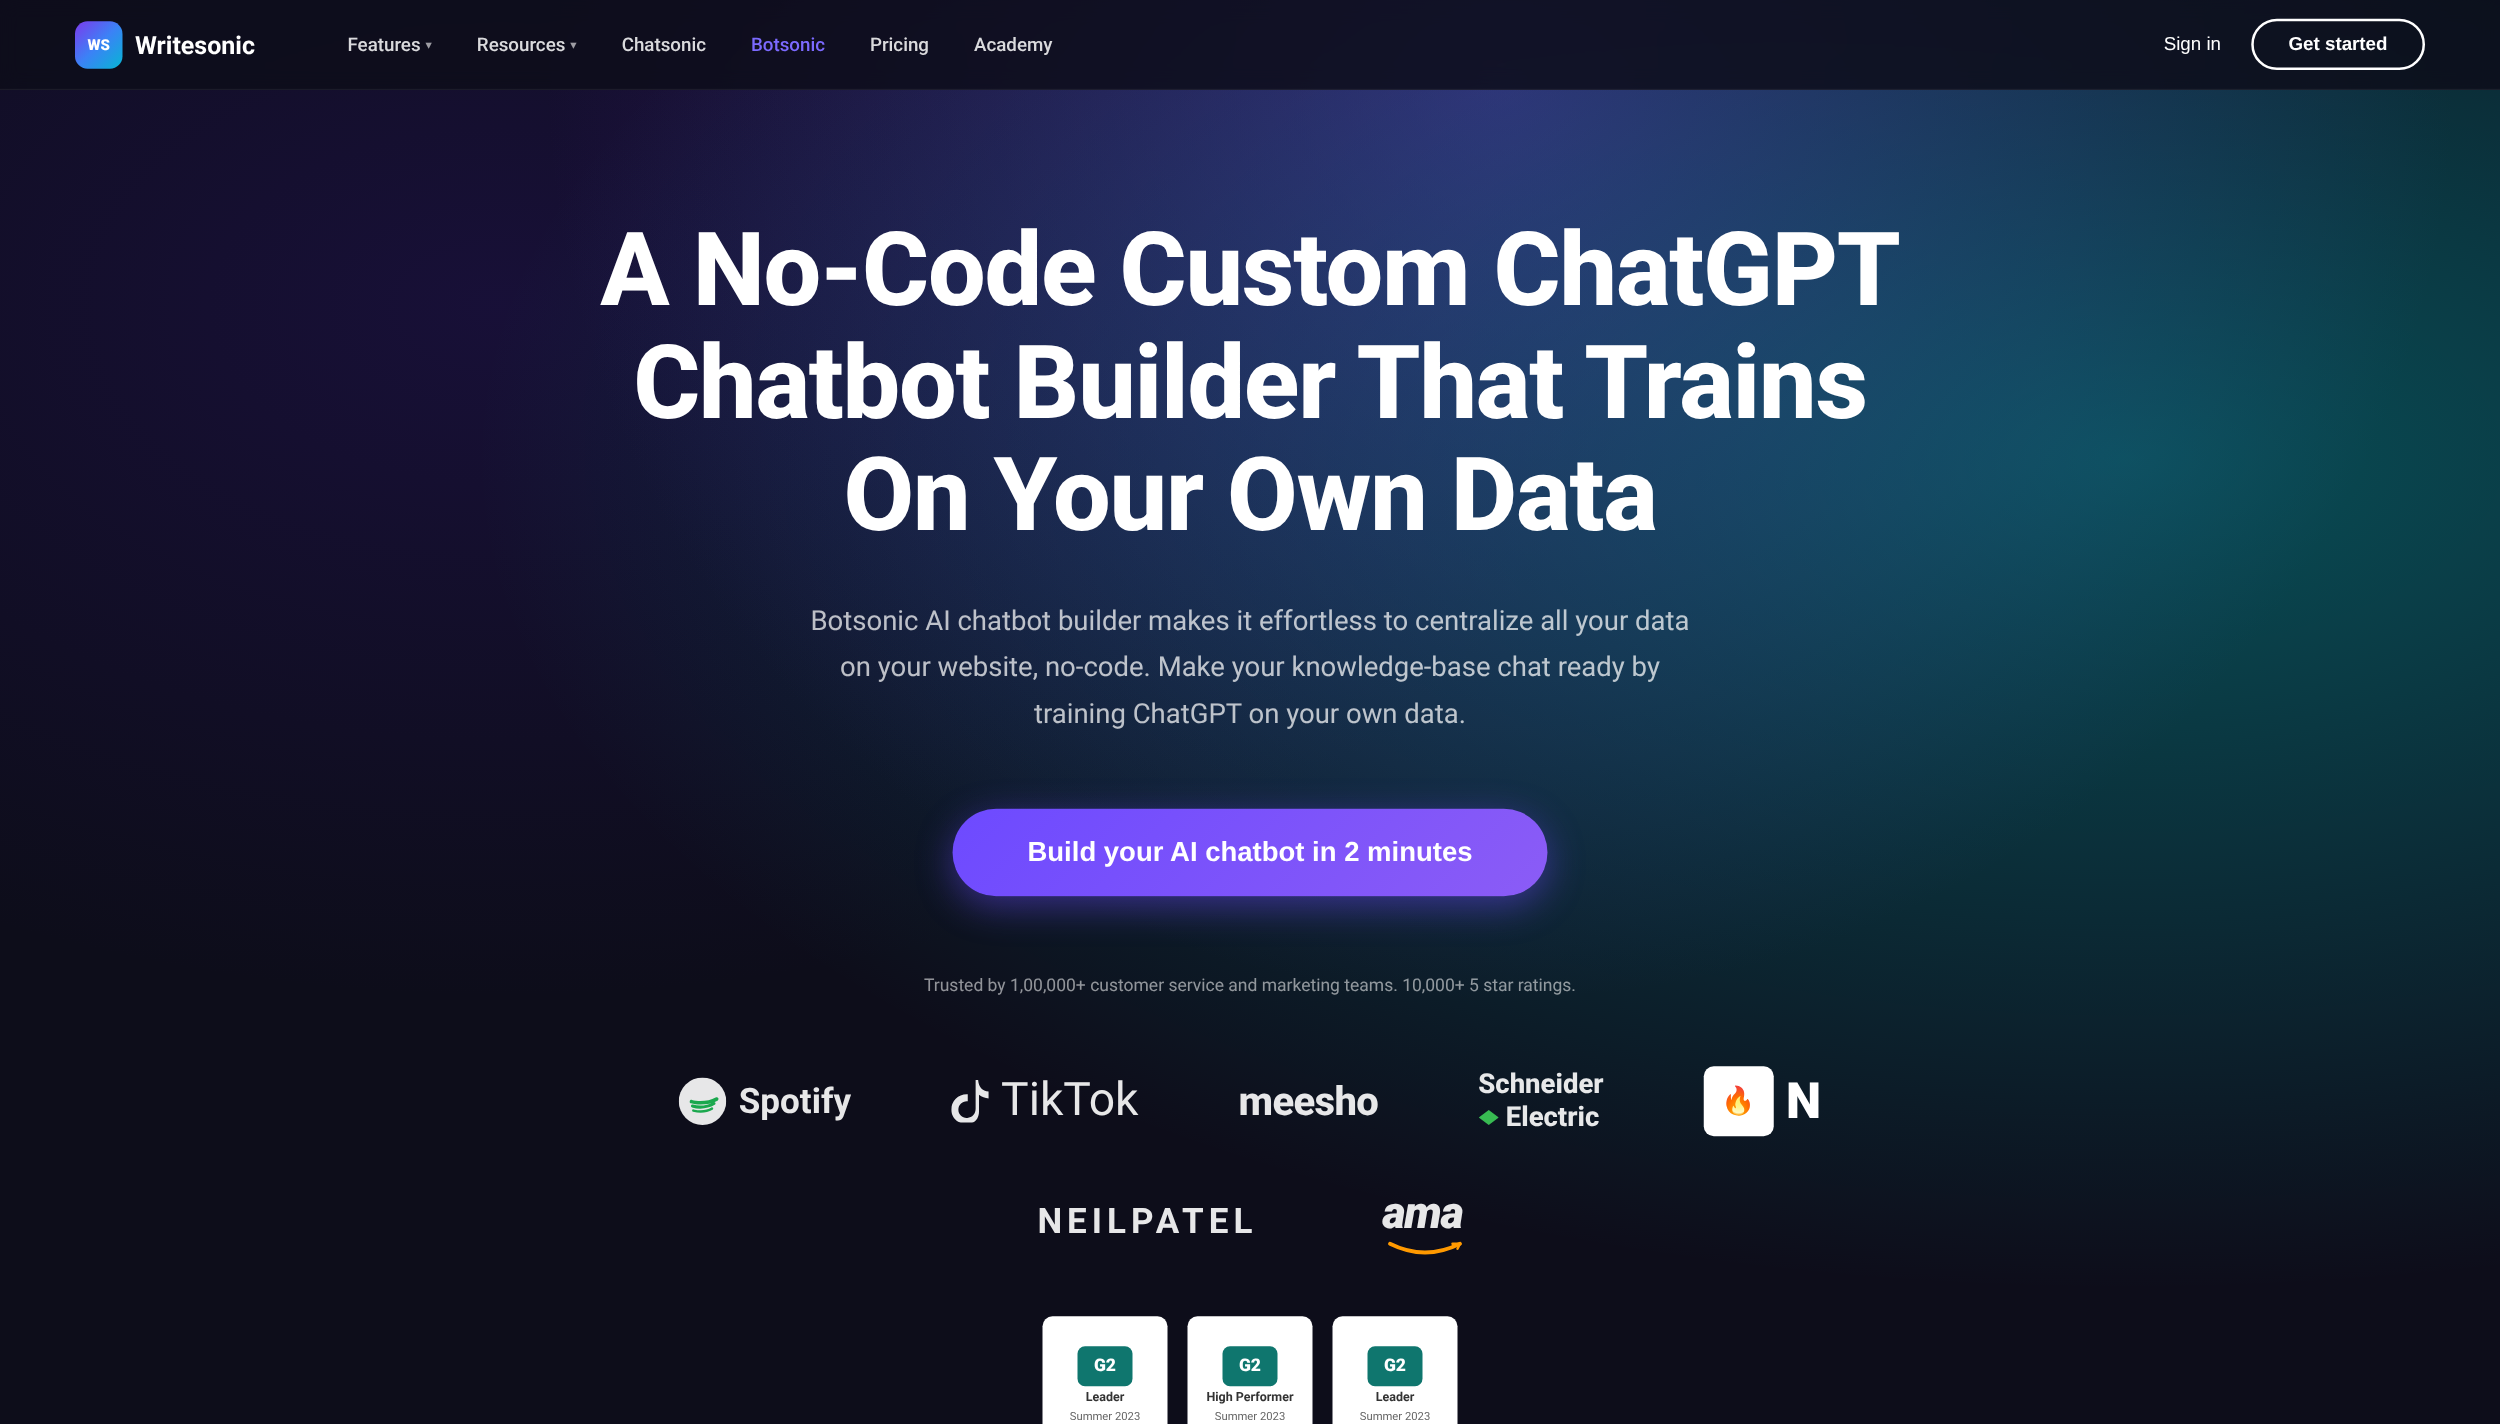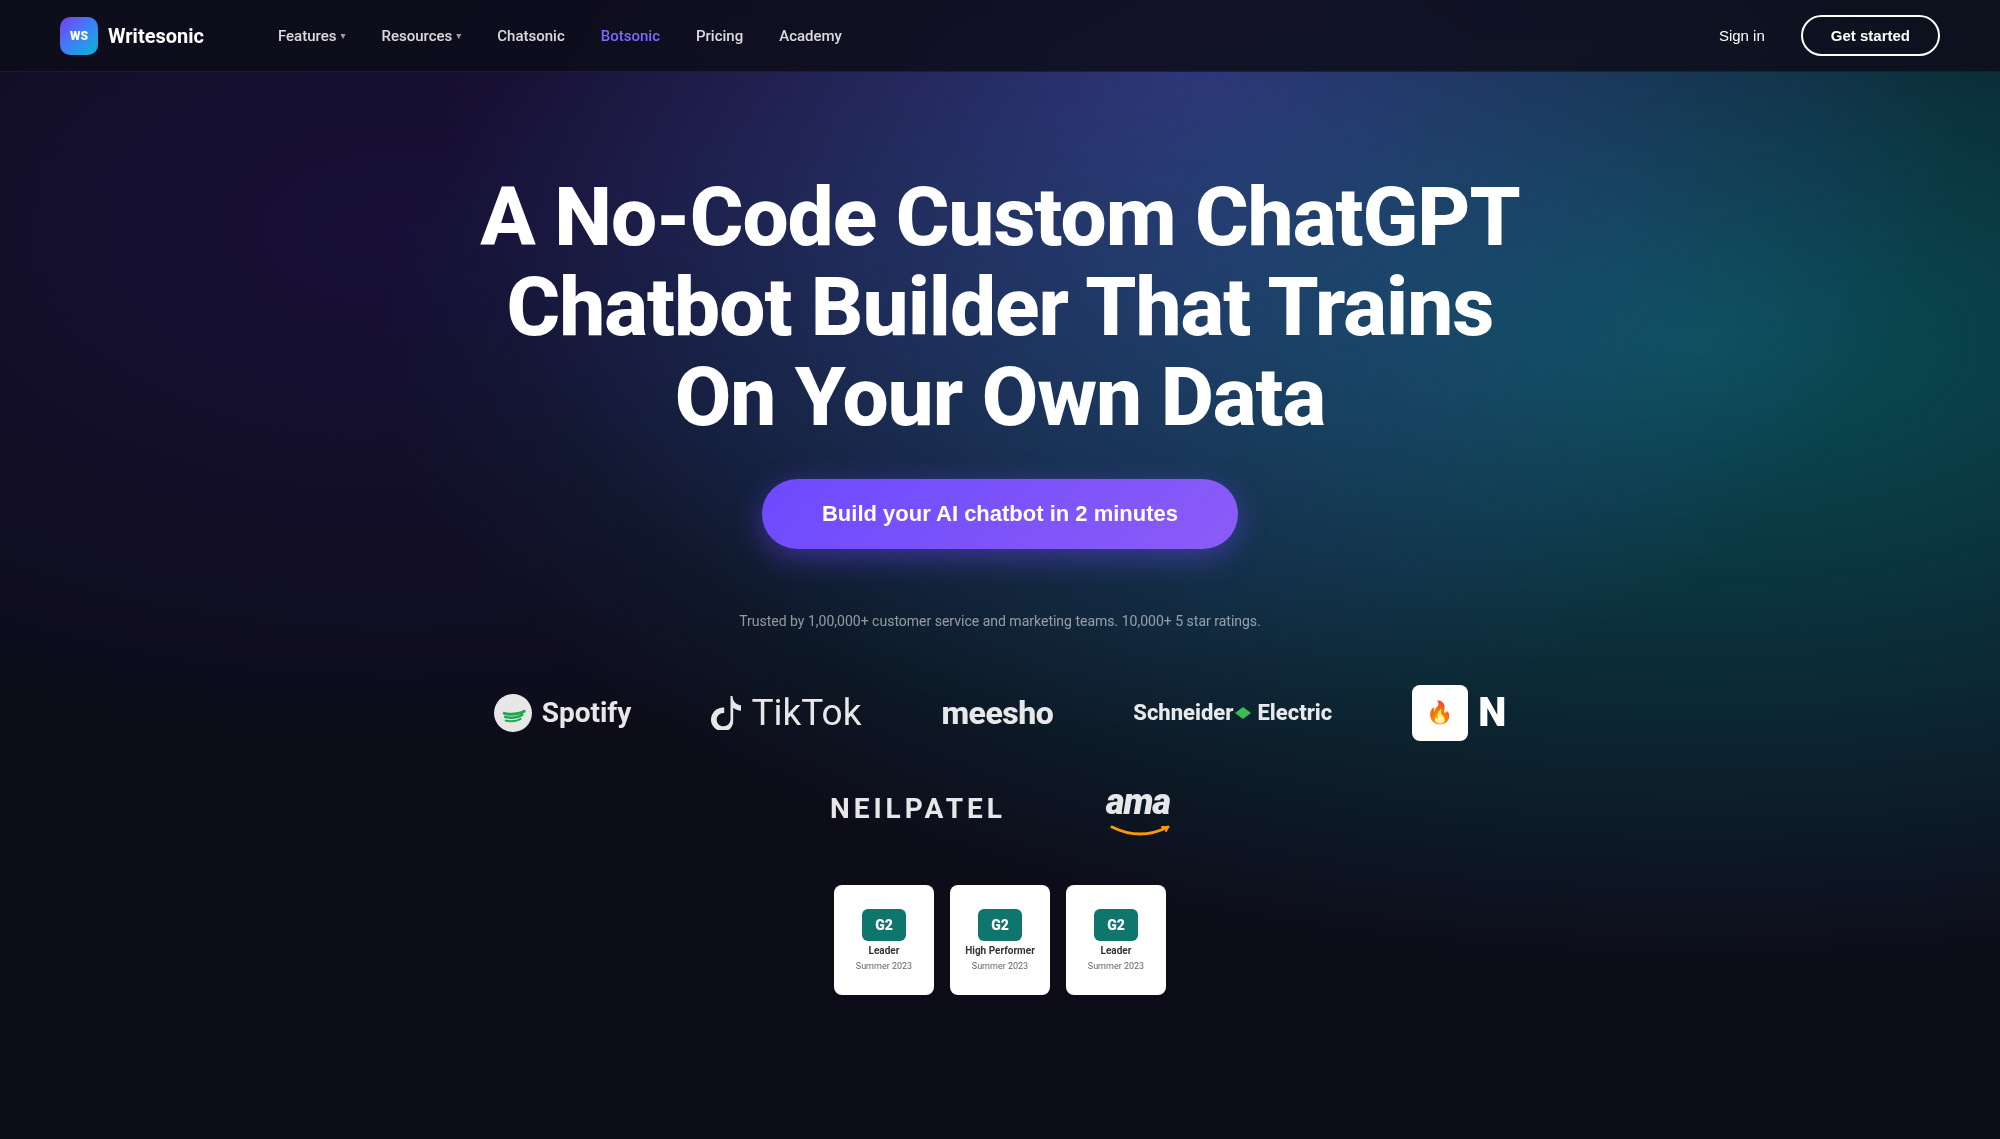--- a/index.html
+++ b/index.html
@@ -90,21 +90,21 @@
     .nav-link.active { color: #7c6aff; }
 
     .nav-chevron {
       font-size: 10px;
       opacity: 0.7;
     }
 
     .nav-right {
       display: flex;
       align-items: center;
-      gap: 20px;
+      gap: 8px;
     }
 
     .btn-signin {
       color: #fff;
       font-size: 15px;
       font-weight: 500;
       background: none;
       border: none;
       cursor: pointer;
       padding: 8px 16px;
@@ -307,20 +307,21 @@
   </div>
 
   <div class="nav-right">
     <button class="btn-signin">Sign in</button>
     <button class="btn-get-started">Get started</button>
   </div>
 </nav>
 
 <div class="hero">
   <h1 class="hero-title">A No-Code Custom ChatGPT Chatbot Builder That Trains On Your Own Data</h1>
+  <p class="hero-subtitle">Botsonic AI chatbot builder makes it effortless to centralize all your data on your website, no-code. Make your knowledge-base chat ready by training ChatGPT on your own data.</p>
   <button class="btn-cta">Build your AI chatbot in 2 minutes</button>
   <p class="trust-text">Trusted by 1,00,000+ customer service and marketing teams. 10,000+ 5 star ratings.</p>
 
   <div class="logos-row">
 
     <div class="logo-brand">
       <svg class="spotify-icon" viewBox="0 0 38 38" fill="white" xmlns="http://www.w3.org/2000/svg">
         <circle cx="19" cy="19" r="19" fill="white"></circle>
         <path d="M27.5 24.3c-.3-.5-.9-.6-1.4-.3-3.8 2.3-8.6 2.8-14.2 1.5-.5-.1-1.1.2-1.2.7-.1.5.2 1.1.7 1.2 6.1 1.4 11.4.8 15.6-1.7.5-.3.7-.9.5-1.4zm1.8-4.1c-.4-.6-1.2-.8-1.7-.4-4.4 2.7-11.1 3.4-16.3 1.9-.7-.2-1.3.2-1.5.8-.2.7.2 1.3.8 1.5 5.9 1.8 13.2 1 18.2-2.1.6-.4.8-1.2.5-1.7zm.2-4.2c-5.2 3.1-13.9 3.4-18.9 1.9-.8-.2-1.6.2-1.8 1-.2.8.2 1.6 1 1.8 5.8 1.7 15.3 1.3 21.2-2.1.7-.4 1-1.3.6-2.1-.4-.7-1.3-1-2.1-.5z" fill="#1DB954"></path>
       </svg>
@@ -332,21 +333,21 @@
         <path d="M21.5 0c.5 5.5 3.1 8.8 8.5 9.2v5.5c-3-.3-5.6-1.3-7.8-3v13.4C22.2 32 17.1 36.5 9.4 34.9 4.2 33.9 0 29.3 0 23.8c0-7.3 5.9-12.8 13.2-12.4v5.7c-4.2-.4-7.5 2.7-7.5 6.7 0 3.9 3.2 6.8 7.2 6.5 4-.3 6.6-3.3 6.6-7.3V0h2z" fill="white"></path>
       </svg>
       <span style="font-size:37px;font-weight:400;"> TikTok</span>
     </div>
 
     <div class="logo-brand">
       <span class="meesho-text">meesho</span>
     </div>
 
     <div class="logo-brand">
-      <div style="display:flex;flex-direction:row;align-items:flex-start;gap:2px;">
+      <div style="display:flex;flex-direction:column;align-items:flex-start;gap:2px;">
         <span style="font-size:22px;font-weight:800;letter-spacing:0px;">Schneider</span>
         <div style="display:flex;align-items:center;gap:6px;">
           <svg width="16" height="12" viewBox="0 0 16 12">
             <path d="M0 6 L8 0 L16 6 L8 12 Z" fill="#3DCD58"></path>
           </svg>
           <span style="font-size:22px;font-weight:800;">Electric</span>
         </div>
       </div>
     </div>
 

